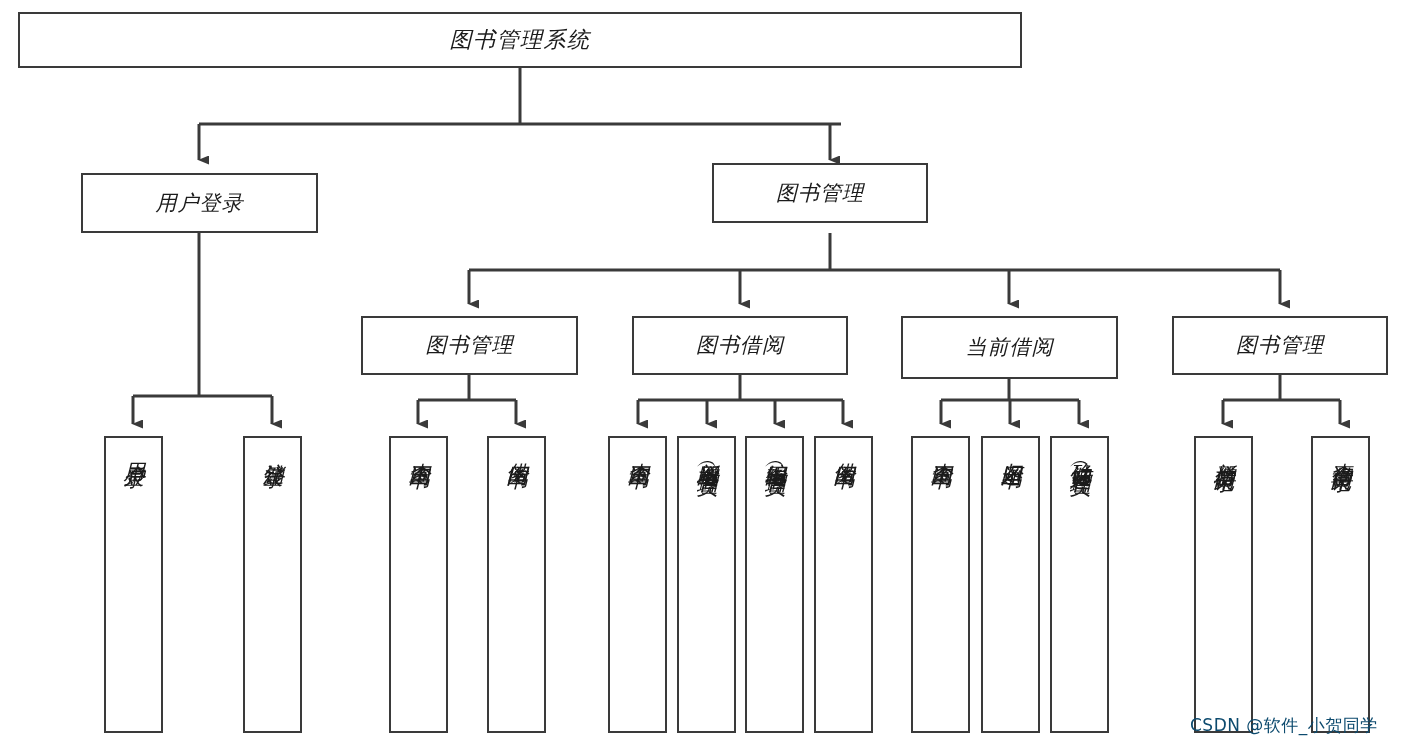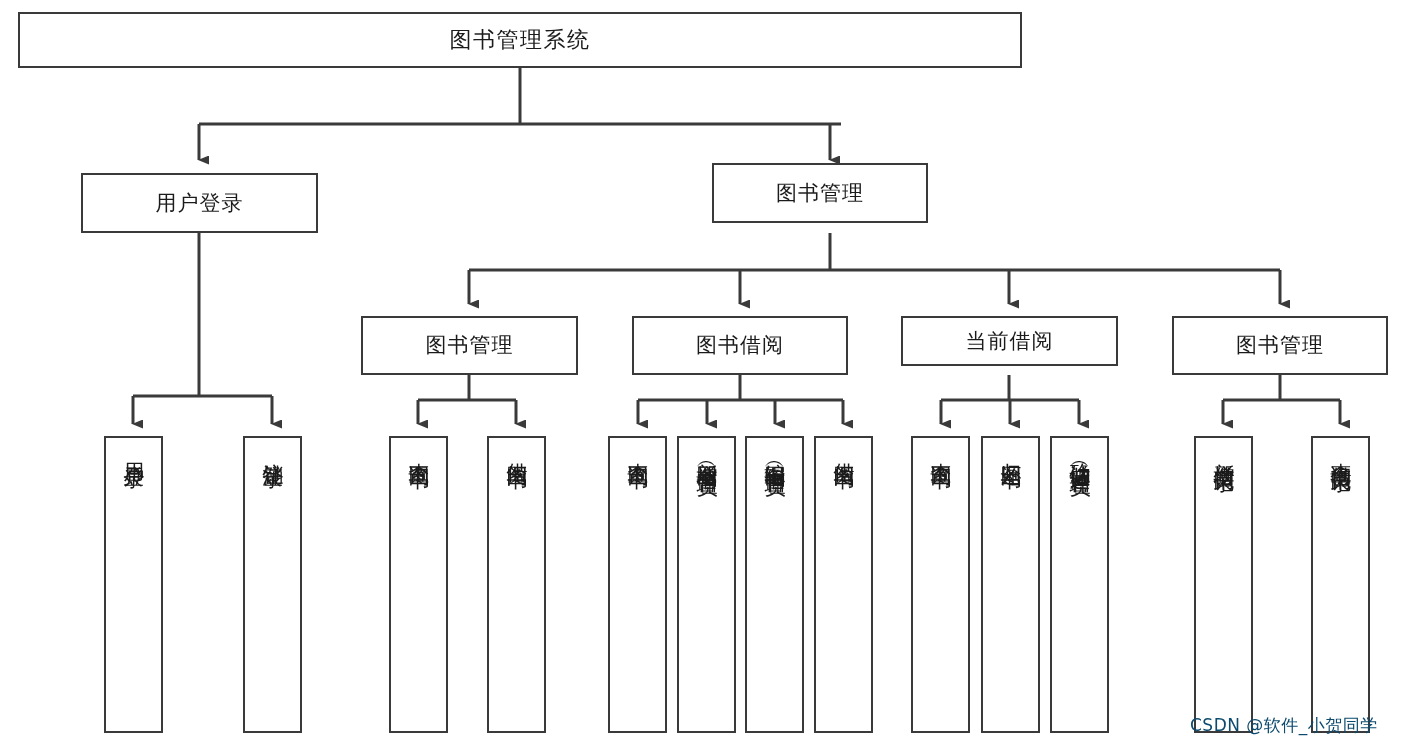--- a/index.html
+++ b/index.html
@@ -33,20 +33,21 @@
     display: flex;
     align-items: center;
     justify-content: center;
     color: #1b1b1b;
   }
   .node .label {
     display: block;
     text-align: center;
     line-height: 1.18;
     white-space: nowrap;
+    font-style: italic;
   }
   
   .node.horiz .label {
     font-size: 21px;
     letter-spacing: 1px;
   }
   .node.root .label {
     font-size: 22px;
     letter-spacing: 1.5px;
   }
@@ -140,21 +141,21 @@
   <div class="node horiz" style="left:712px; top:163px; width:216px; height:60px;">
     <span class="label">图书管理</span>
   </div>
 
   <div class="node horiz" style="left:361px; top:316px; width:217px; height:59px;">
     <span class="label">图书管理</span>
   </div>
   <div class="node horiz" style="left:632px; top:316px; width:216px; height:59px;">
     <span class="label">图书借阅</span>
   </div>
-  <div class="node horiz" style="left:901px; top:316px; width:217px; height:50px;">
+  <div class="node horiz" style="left:901px; top:316px; width:217px; height:63px;">
     <span class="label">当前借阅</span>
   </div>
   <div class="node horiz" style="left:1172px; top:316px; width:216px; height:59px;">
     <span class="label">图书管理</span>
   </div>
 
   <div class="node vert" style="left:104px; top:436px; width:59px; height:297px;">
     <span class="label">用户登录</span>
   </div>
   <div class="node vert" style="left:243px; top:436px; width:59px; height:297px;">

